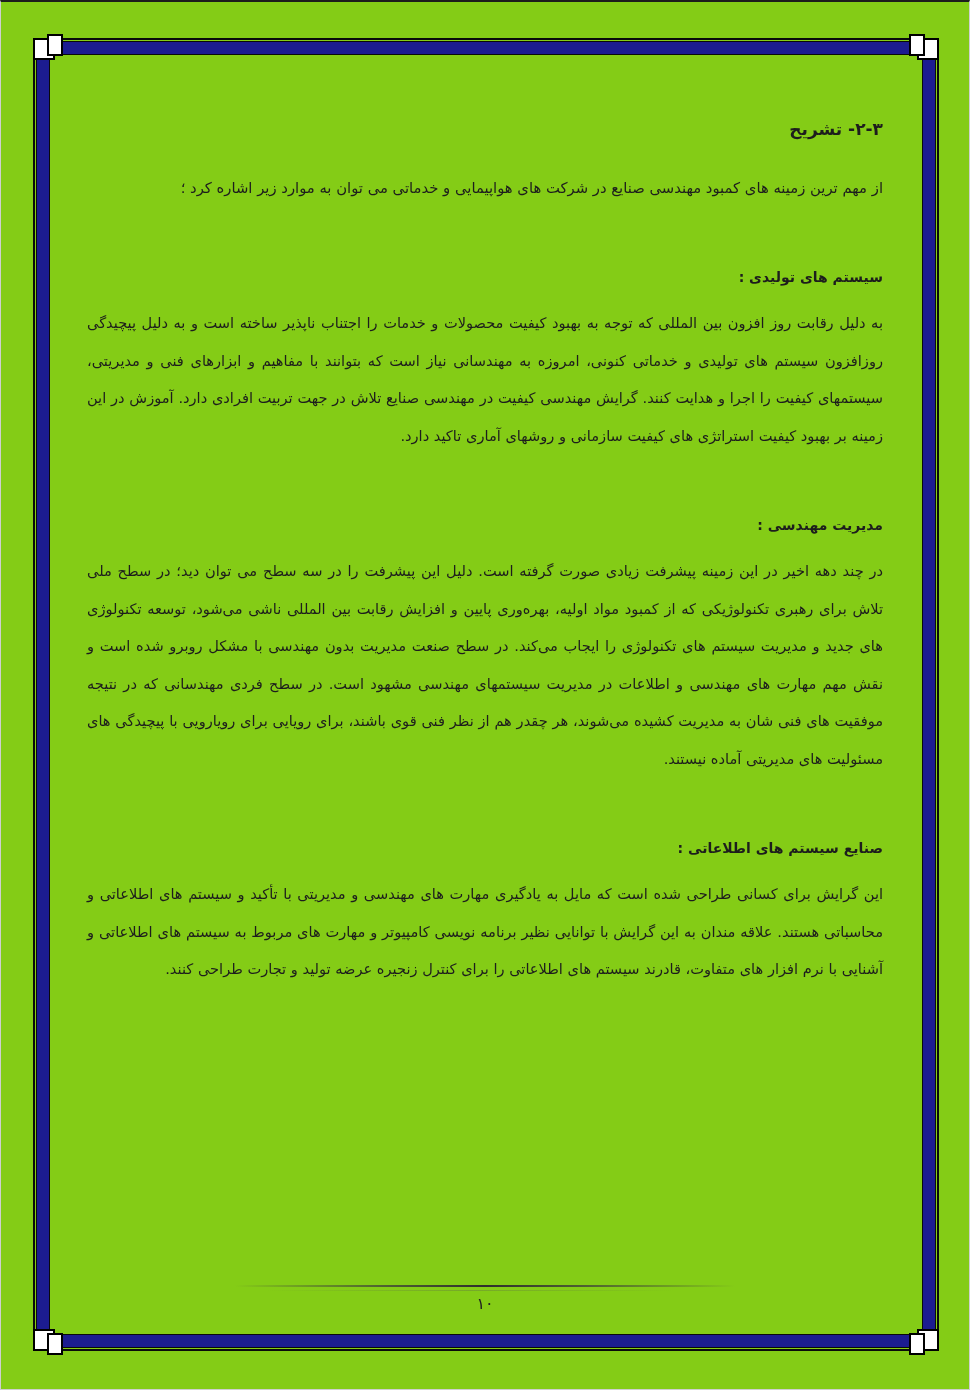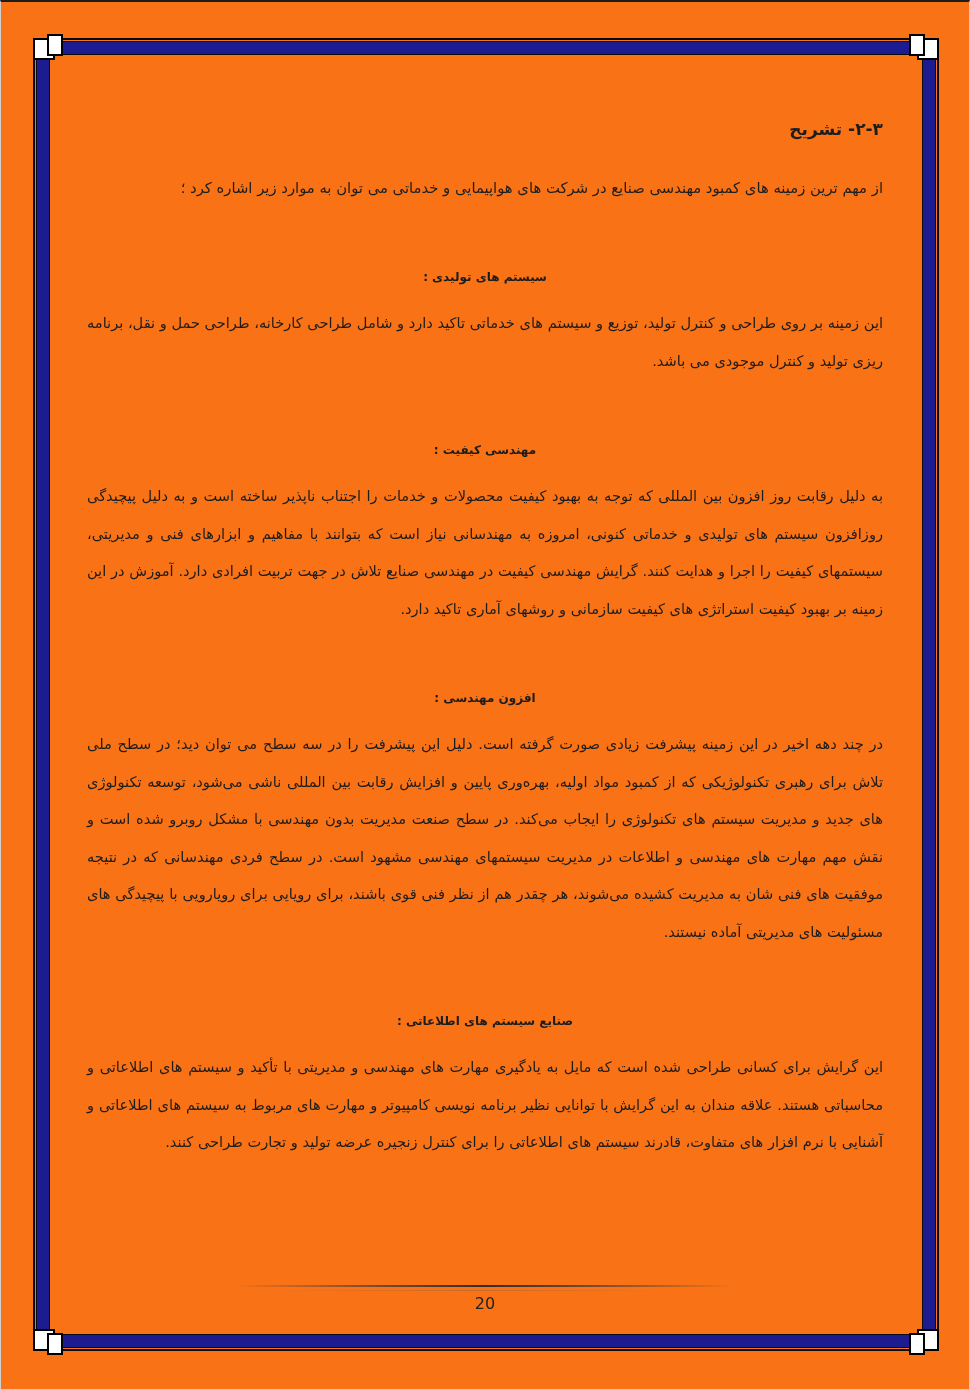--- a/index.html
+++ b/index.html
@@ -1,19 +1,19 @@
 <!DOCTYPE html>
 <html lang="fa" style="--border-blue: #1c1c90;"><head>
 <meta charset="utf-8">
 <style>
   html,body { margin:0; padding:0; background:#ffffff; }
   .page {
     position:relative;
     width:970px; height:1390px;
-    background:#f97316;
+    background:#84cc16;
     box-sizing:border-box;
     border-top:2px solid #1c1c1c;
     border-left:1px solid #cfcfcf;
     border-right:1px solid #cfcfcf;
     border-bottom:1px solid #cfcfcf;
     overflow:hidden;
     font-family:"DejaVu Sans", sans-serif;
     color:#1d1d1d;
   }
   
@@ -48,21 +48,21 @@
     padding:112px 86px 0 86px;
     box-sizing:border-box;
   }
   .doc-title {
     margin:0; font-size:17px; font-weight:bold; line-height:30px;
   }
   .intro {
     margin:26px 0 0 0; font-size:14.8px; line-height:36px;
   }
   .section h2 {
-    margin:56px 0 0 0; font-size:12px; font-weight:bold; line-height:30px;text-align:center;
+    margin:56px 0 0 0; font-size:14px; font-weight:bold; line-height:30px;
   }
   .section p {
     margin:12px 0 0 0; font-size:14.6px; line-height:37.5px;
     text-align:justify;
   }
 
   
   .footer-sep {
     position:absolute; top:1283px; left:50%; width:500px;
     transform:translateX(-50%);
@@ -107,38 +107,36 @@
       <div class="sqB"></div>
     </div>
   </div>
 
   <div class="content" dir="rtl">
     <h1 class="doc-title">۲-۳- تشریح</h1>
     <p class="intro">از مهم ترین زمینه های کمبود مهندسی صنایع در شرکت های هواپیمایی و خدماتی می توان به موارد زیر اشاره کرد ؛</p>
 
     <div class="section">
       <h2>سیستم های تولیدی :</h2>
-      <p>این زمینه بر روی طراحی و کنترل تولید، توزیع و سیستم های خدماتی تاکید دارد و شامل طراحی کارخانه، طراحی حمل و نقل، برنامه ریزی تولید و کنترل موجودی می باشد.</p>
     </div>
 
     <div class="section">
-      <h2>مهندسی کیفیت :</h2>
       <p>به دلیل رقابت روز افزون بین المللی که توجه به بهبود کیفیت محصولات و خدمات را اجتناب ناپذیر ساخته است و به دلیل پیچیدگی روزافزون سیستم های تولیدی و خدماتی کنونی، امروزه به مهندسانی نیاز است که بتوانند با مفاهیم و ابزارهای فنی و مدیریتی، سیستمهای کیفیت را اجرا و هدایت کنند. گرایش مهندسی کیفیت در مهندسی صنایع تلاش در جهت تربیت افرادی دارد. آموزش در این زمینه بر بهبود کیفیت استراتژی های کیفیت سازمانی و روشهای آماری تاکید دارد.</p>
     </div>
 
     <div class="section">
-      <h2>افزون مهندسی :</h2>
+      <h2>مدیریت مهندسی :</h2>
       <p>در چند دهه اخیر در این زمینه پیشرفت زیادی صورت گرفته است. دلیل این پیشرفت را در سه سطح می توان دید؛ در سطح ملی تلاش برای رهبری تکنولوژیکی که از کمبود مواد اولیه، بهره‌وری پایین و افزایش رقابت بین المللی ناشی می‌شود، توسعه تکنولوژی های جدید و مدیریت سیستم های تکنولوژی را ایجاب می‌کند. در سطح صنعت مدیریت بدون مهندسی با مشکل روبرو شده است و نقش مهم مهارت های مهندسی و اطلاعات در مدیریت سیستمهای مهندسی مشهود است. در سطح فردی مهندسانی که در نتیجه موفقیت های فنی شان به مدیریت کشیده می‌شوند، هر چقدر هم از نظر فنی قوی باشند، برای رویایی برای رویارویی با پیچیدگی های مسئولیت های مدیریتی آماده نیستند.</p>
     </div>
 
     <div class="section">
       <h2>صنایع سیستم های اطلاعاتی :</h2>
       <p>این گرایش برای کسانی طراحی شده است که مایل به یادگیری مهارت های مهندسی و مدیریتی با تأکید و سیستم های اطلاعاتی و محاسباتی هستند. علاقه مندان به این گرایش با توانایی نظیر برنامه نویسی کامپیوتر و مهارت های مربوط به سیستم های اطلاعاتی و آشنایی با نرم افزار های متفاوت، قادرند سیستم های اطلاعاتی را برای کنترل زنجیره عرضه تولید و تجارت طراحی کنند.</p>
     </div>
   </div>
 
   <div class="footer-sep">
     <div class="sep-line1"></div>
     <div class="sep-line2"></div>
   </div>
-  <div class="page-number" dir="rtl">20</div>
+  <div class="page-number" dir="rtl">۱۰</div>
 
 </div>
 
 </body></html>

